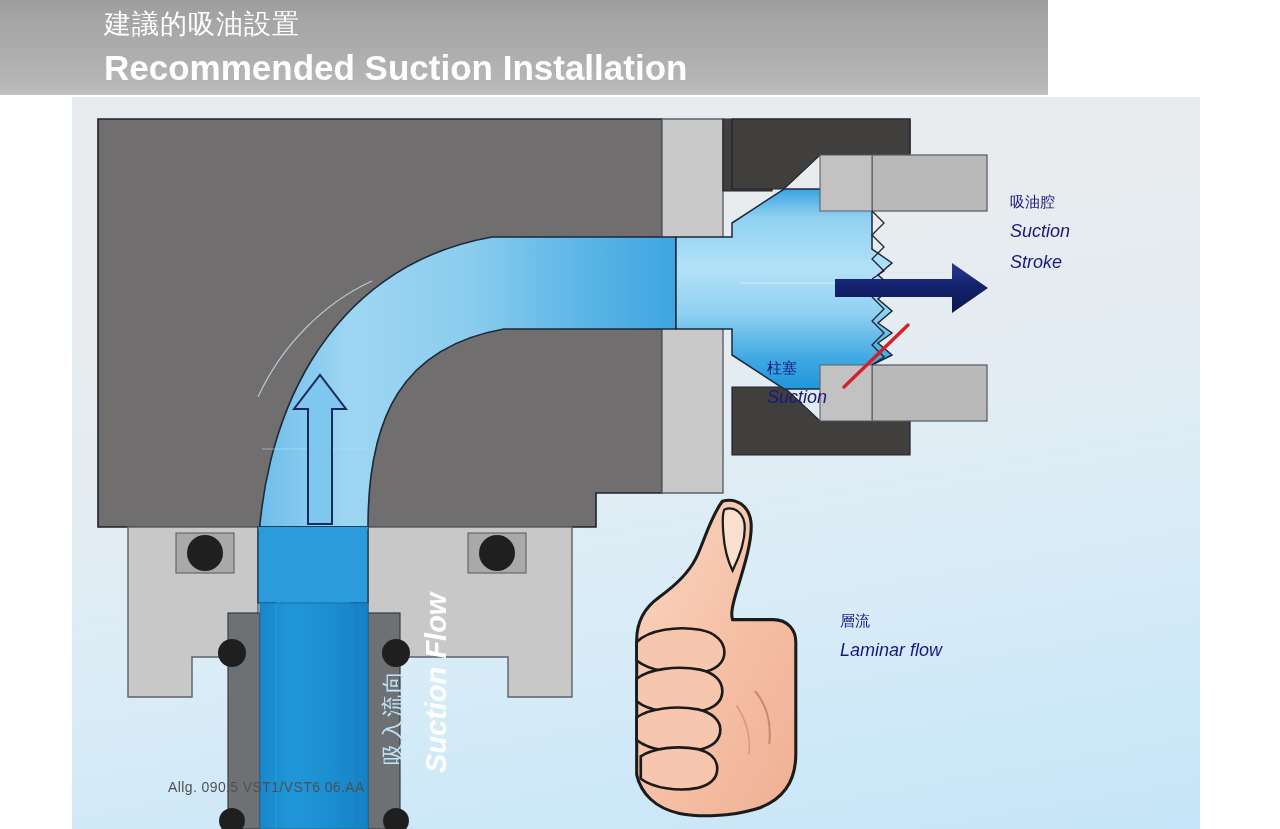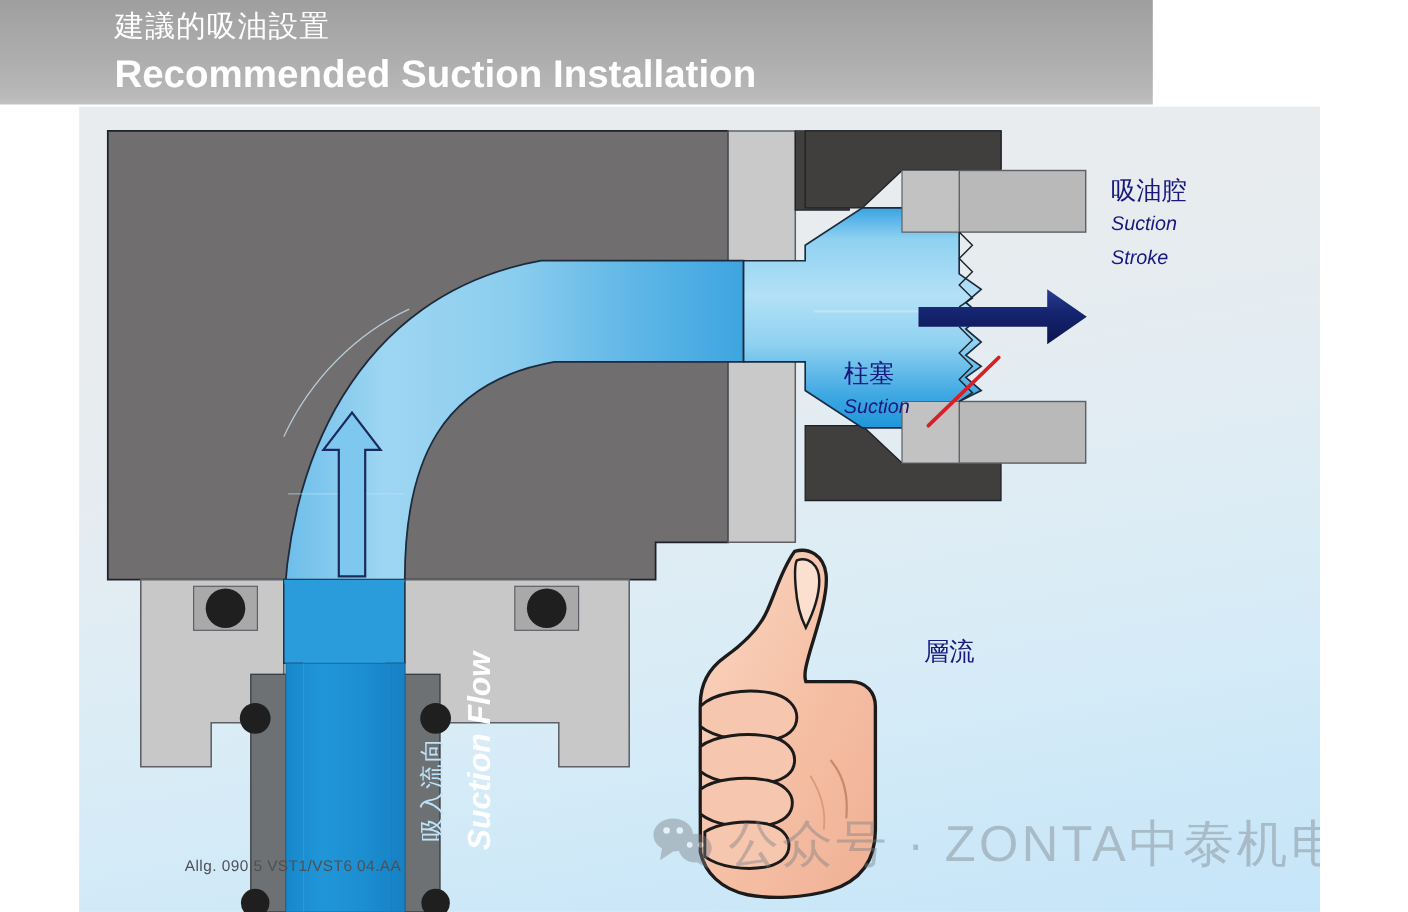--- a/index.html
+++ b/index.html
@@ -76,24 +76,25 @@
     height: 732px;
   }
 
   
   .cb-label {
     position: absolute;
     color: #18187e;
     white-space: nowrap;
   }
   .cb-label .cn {
-    font-size: 23px;
+    font-size: 15px;
     line-height: 29px;
     font-weight: 400;
     display: block;
+    margin-top: 28px;
   }
   .cb-label .en {
     font-size: 18px;
     line-height: 31px;
     font-weight: normal;
     font-style: italic;
     display: block;
   }
 
   #label-suction-stroke { left: 938px; top: 62px; }
@@ -348,31 +349,19 @@
     <span class="en">Stroke</span>
   </div>
 
   <div class="cb-label" id="label-pistons">
     <span class="cn">柱塞</span>
     <span class="en">Suction</span>
   </div>
 
   <div class="cb-label" id="label-laminar">
     <span class="cn">層流</span>
+    <span class="en">Laminar flow</span>
   </div>
 
-  <div id="caption-code">Allg. 090.5 VST1/VST6 04.AA</div>
-
-  <div id="watermark">
-    <svg width="60" height="52" viewBox="0 0 60 52">
-      <ellipse cx="20" cy="17" rx="18" ry="15" fill="#7a7f85"></ellipse>
-      <path d="M10,28 L8,40 L20,32 Z" fill="#7a7f85"></path>
-      <circle cx="14" cy="13" r="3" fill="#ffffff"></circle>
-      <circle cx="26" cy="13" r="3" fill="#ffffff"></circle>
-      <ellipse cx="40" cy="29" rx="15" ry="13" fill="#7a7f85"></ellipse>
-      <path d="M48,38 L52,48 L42,42 Z" fill="#7a7f85"></path>
-      <circle cx="35" cy="26" r="2.6" fill="#ffffff"></circle>
-      <circle cx="45" cy="26" r="2.6" fill="#ffffff"></circle>
-    </svg>
-    <span id="watermark-text">公众号 · ZONTA中泰机电</span>
-  </div>
+  <div id="caption-code">Allg. 090.5 VST1/VST6 06.AA</div>
+
 
 </div>
 
 </body></html>

